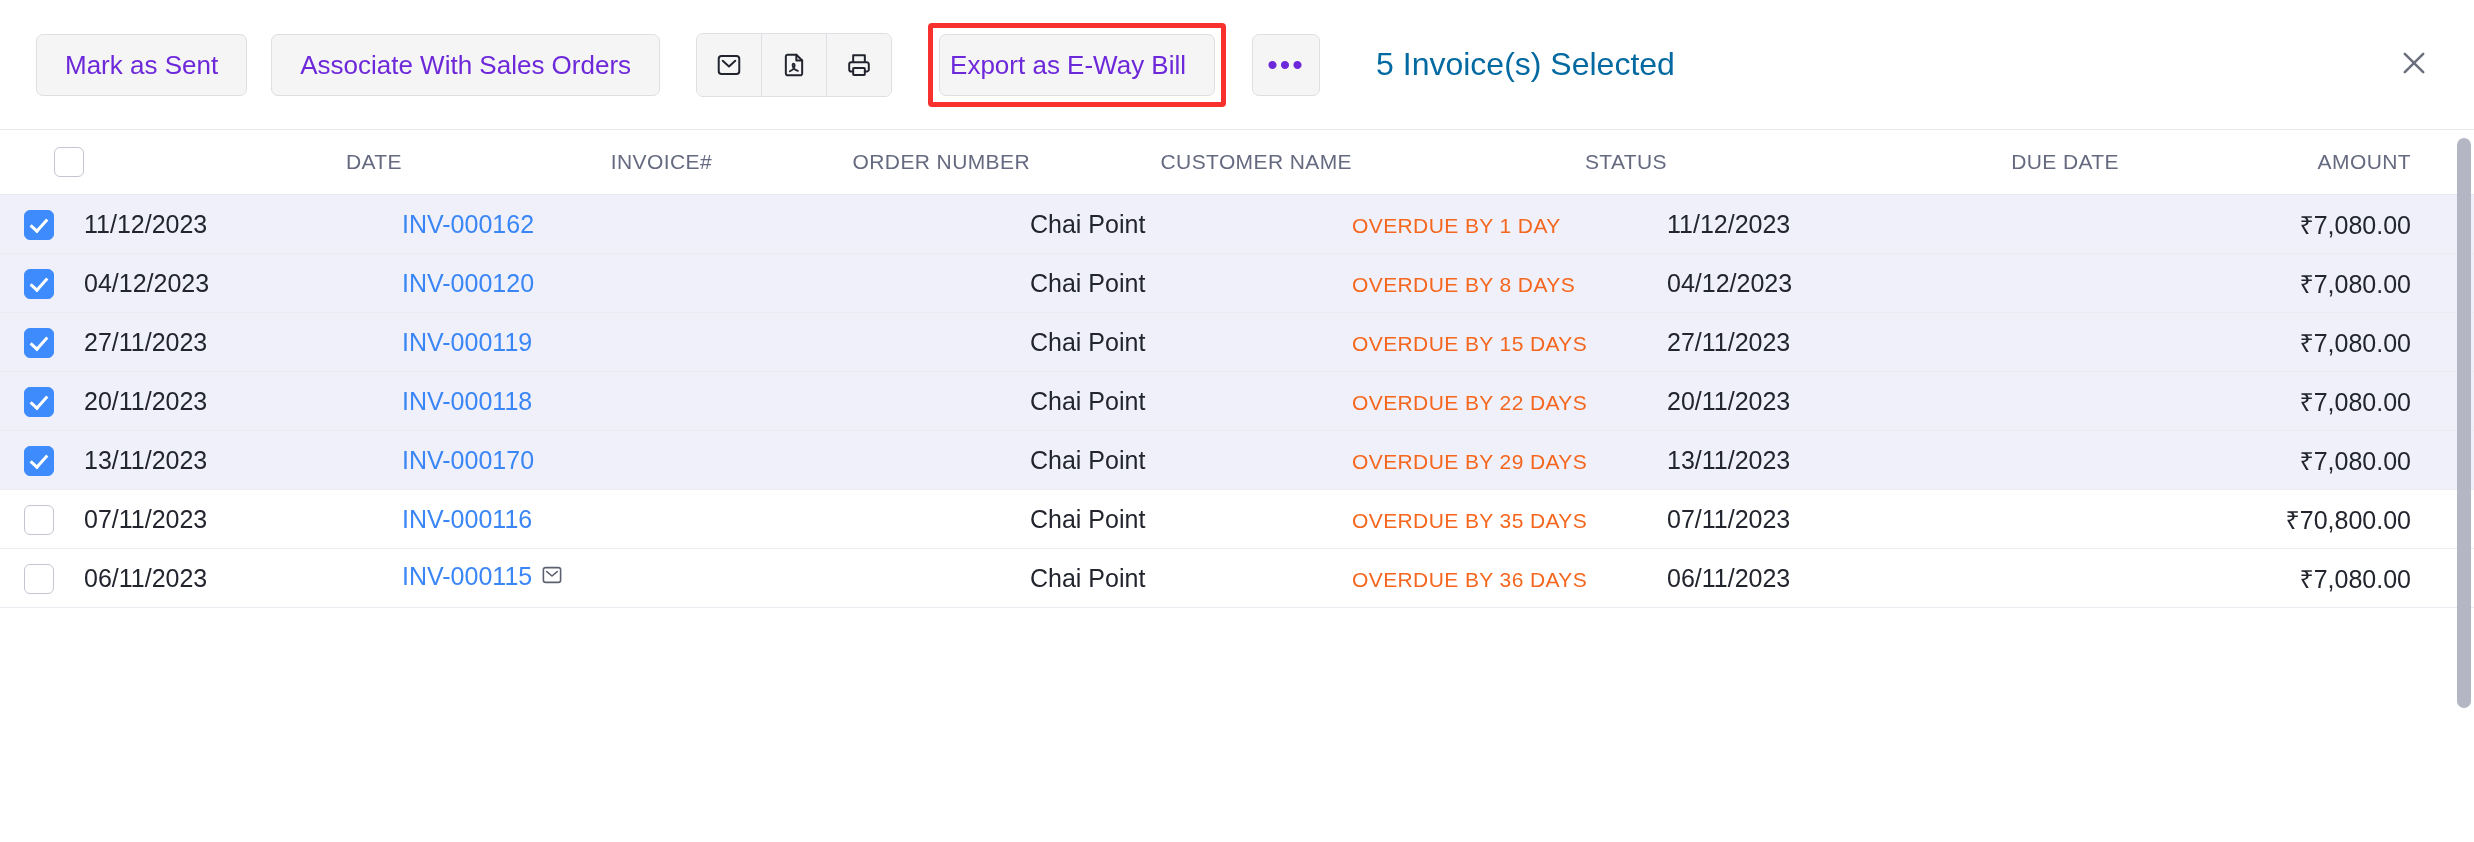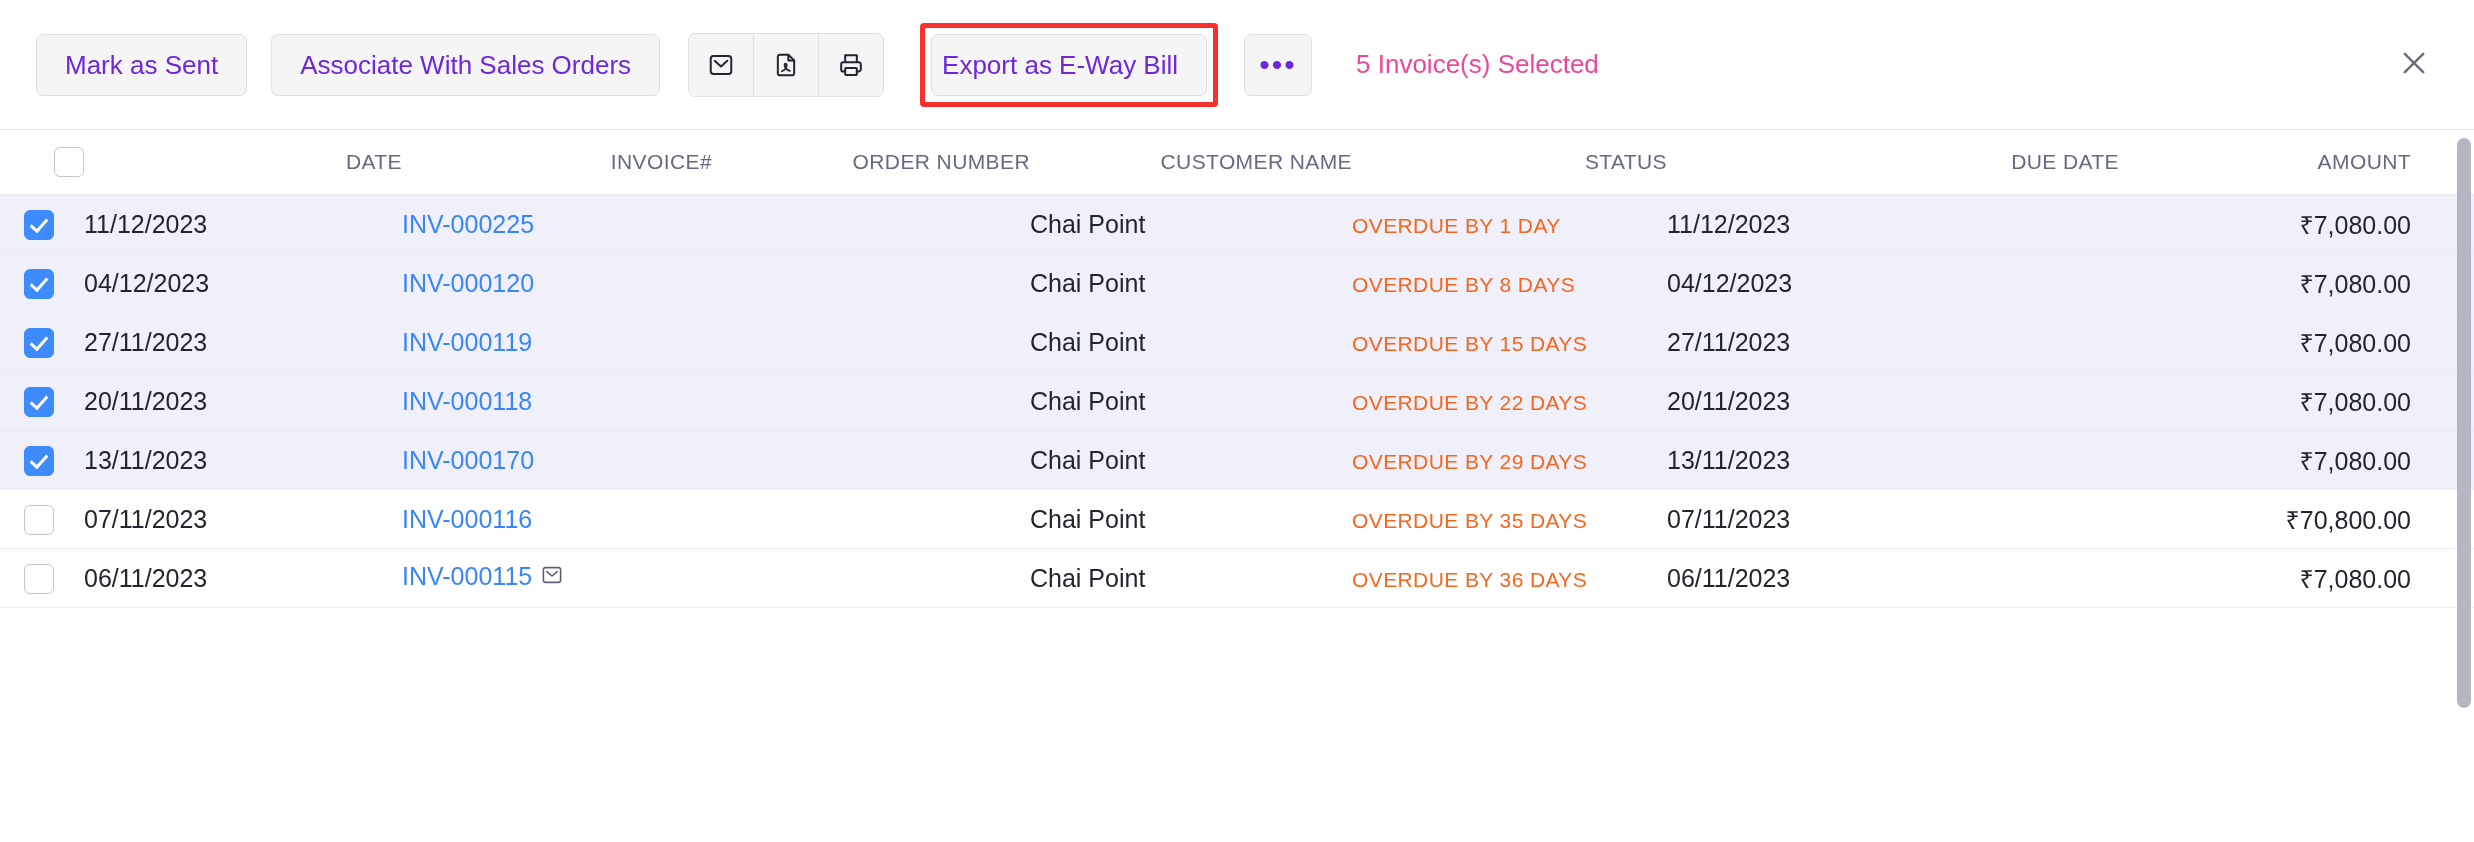--- a/index.html
+++ b/index.html
@@ -39,21 +39,21 @@
     font-family: "Liberation Sans", sans-serif;
     font-size: 26px;
     color: #6d28d9;
     line-height: 60px;
     white-space: nowrap;
     cursor: pointer;
     display: inline-block;
   }
 
   .btn-mark  { margin-right: 24px; }
-  .btn-assoc { margin-right: 28px; }
+  .btn-assoc { margin-right: 36px; }
 
   
   .icon-group {
     display: flex;
     align-items: stretch;
     height: 62px;
     background: #f5f5f6;
     border: 1px solid #dedfe3;
     border-radius: 7px;
     overflow: hidden;
@@ -87,23 +87,23 @@
   .btn-more {
     width: 68px;
     padding: 0;
     text-align: center;
     font-size: 30px;
     letter-spacing: 2px;
     line-height: 54px;
   }
 
   .selected-count {
-    margin-left: 44px;
-    font-size: 26px;
-    color: #ec4899;
+    margin-left: 56px;
+    font-size: 32px;
+    color: #0369a1;
     white-space: nowrap;
   }
 
   .close-btn {
     position: absolute;
     right: 38px;
     top: 50%;
     transform: translateY(-50%);
     width: 44px;
     height: 44px;
@@ -311,21 +311,21 @@
         <th class="col-status">STATUS</th>
         <th class="col-due">DUE DATE</th>
         <th class="col-amount">AMOUNT</th>
 
       </tr>
     </thead>
     <tbody id="table-body">
         <tr class="row-selected">
           <td class="col-check"><span class="cb checked"></span></td>
           <td class="col-date cell-pad"><span>11/12/2023</span></td>
-          <td class="col-invoice"><a class="inv-link">INV-000225</a></td>
+          <td class="col-invoice"><a class="inv-link">INV-000162</a></td>
           <td class="col-order"><span></span></td>
           <td class="col-cust"><span>Chai Point</span></td>
           <td class="col-status"><span class="status-overdue">OVERDUE BY 1 DAY</span></td>
           <td class="col-due"><span>11/12/2023</span></td>
           <td class="col-amount"><span>₹7,080.00</span></td>
         </tr>
         <tr class="row-selected">
           <td class="col-check"><span class="cb checked"></span></td>
           <td class="col-date cell-pad"><span>04/12/2023</span></td>
           <td class="col-invoice"><a class="inv-link">INV-000120</a></td>

